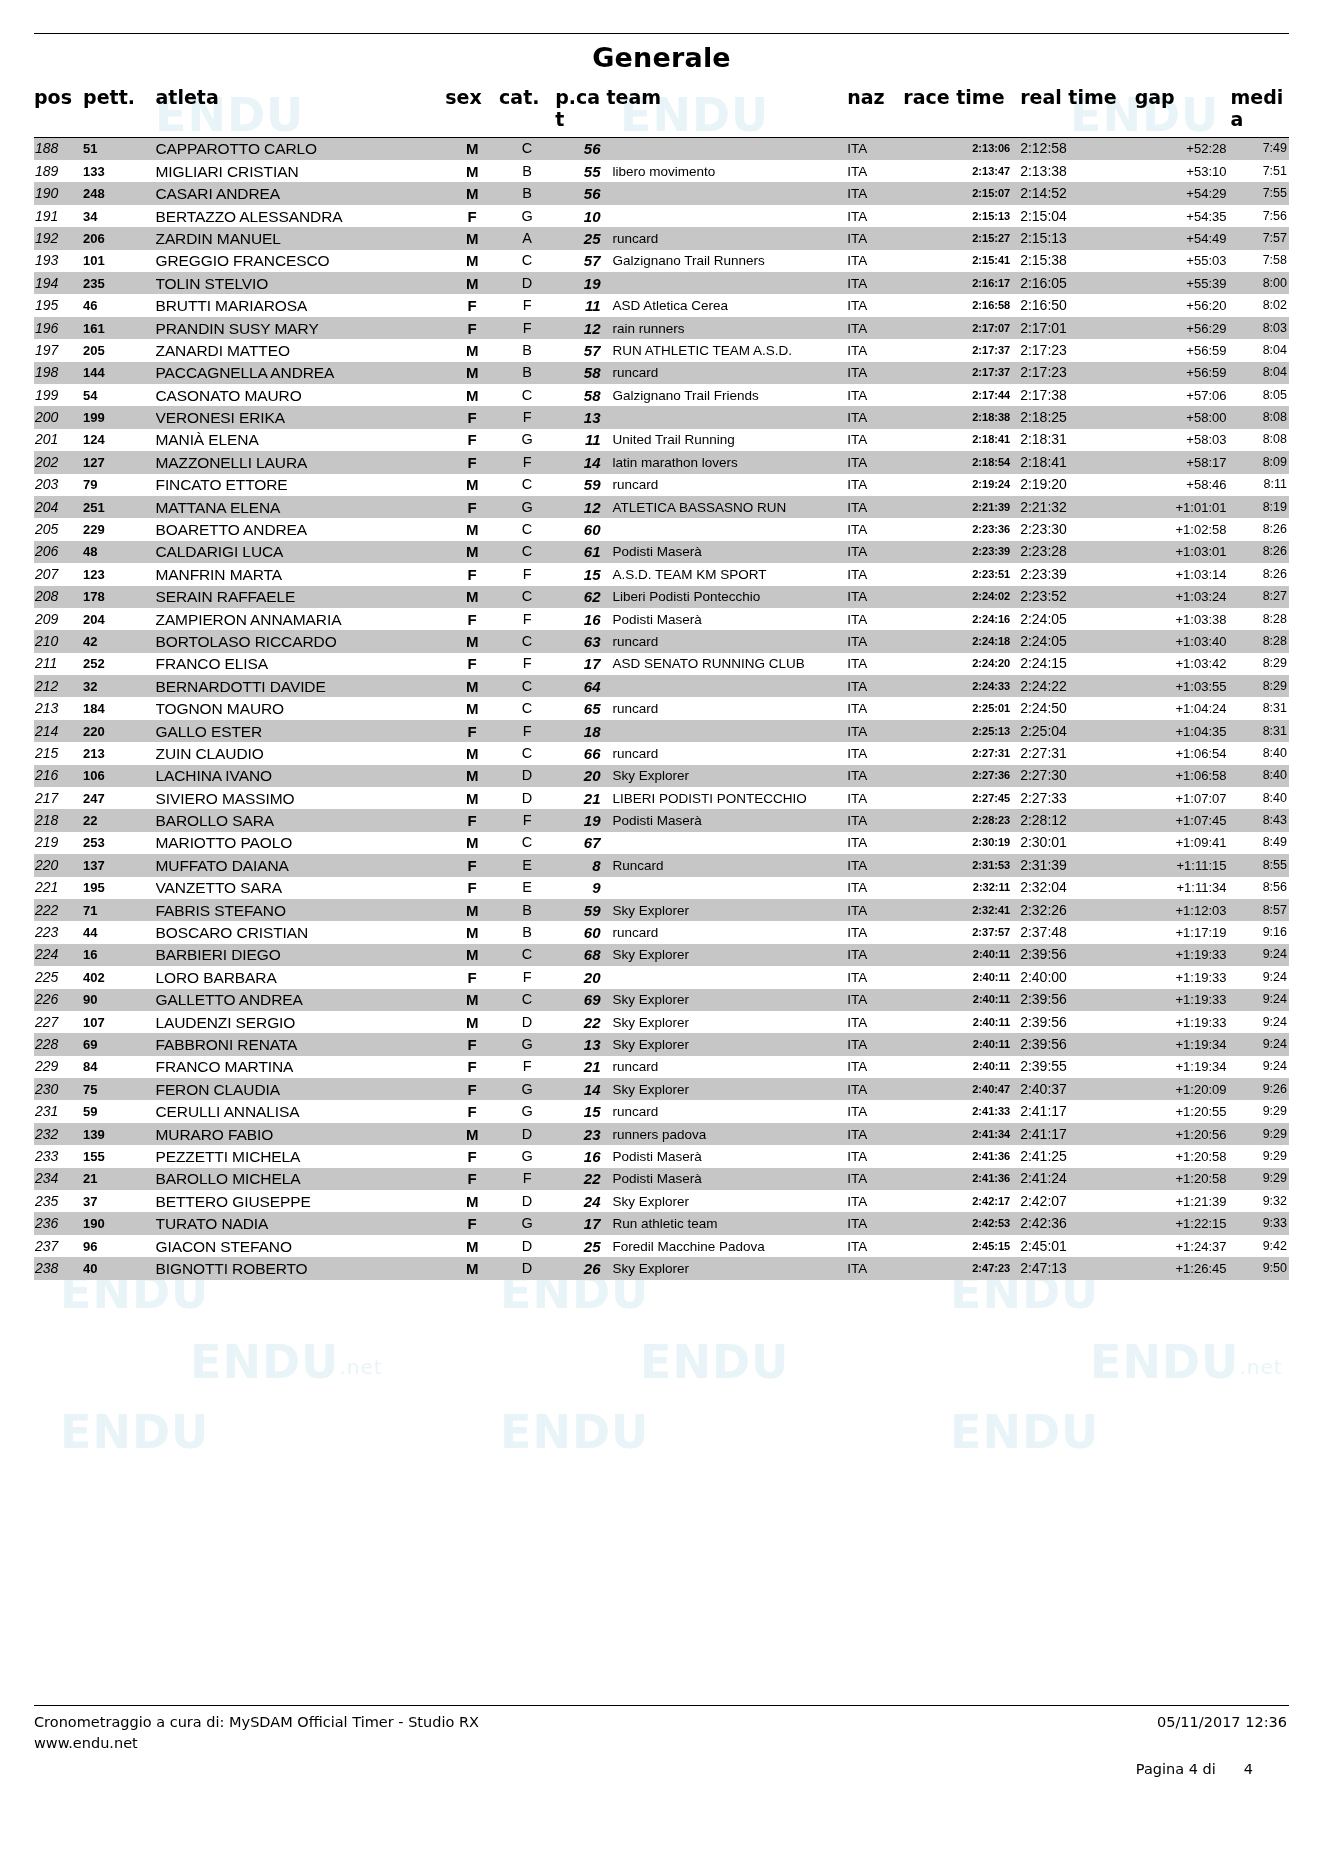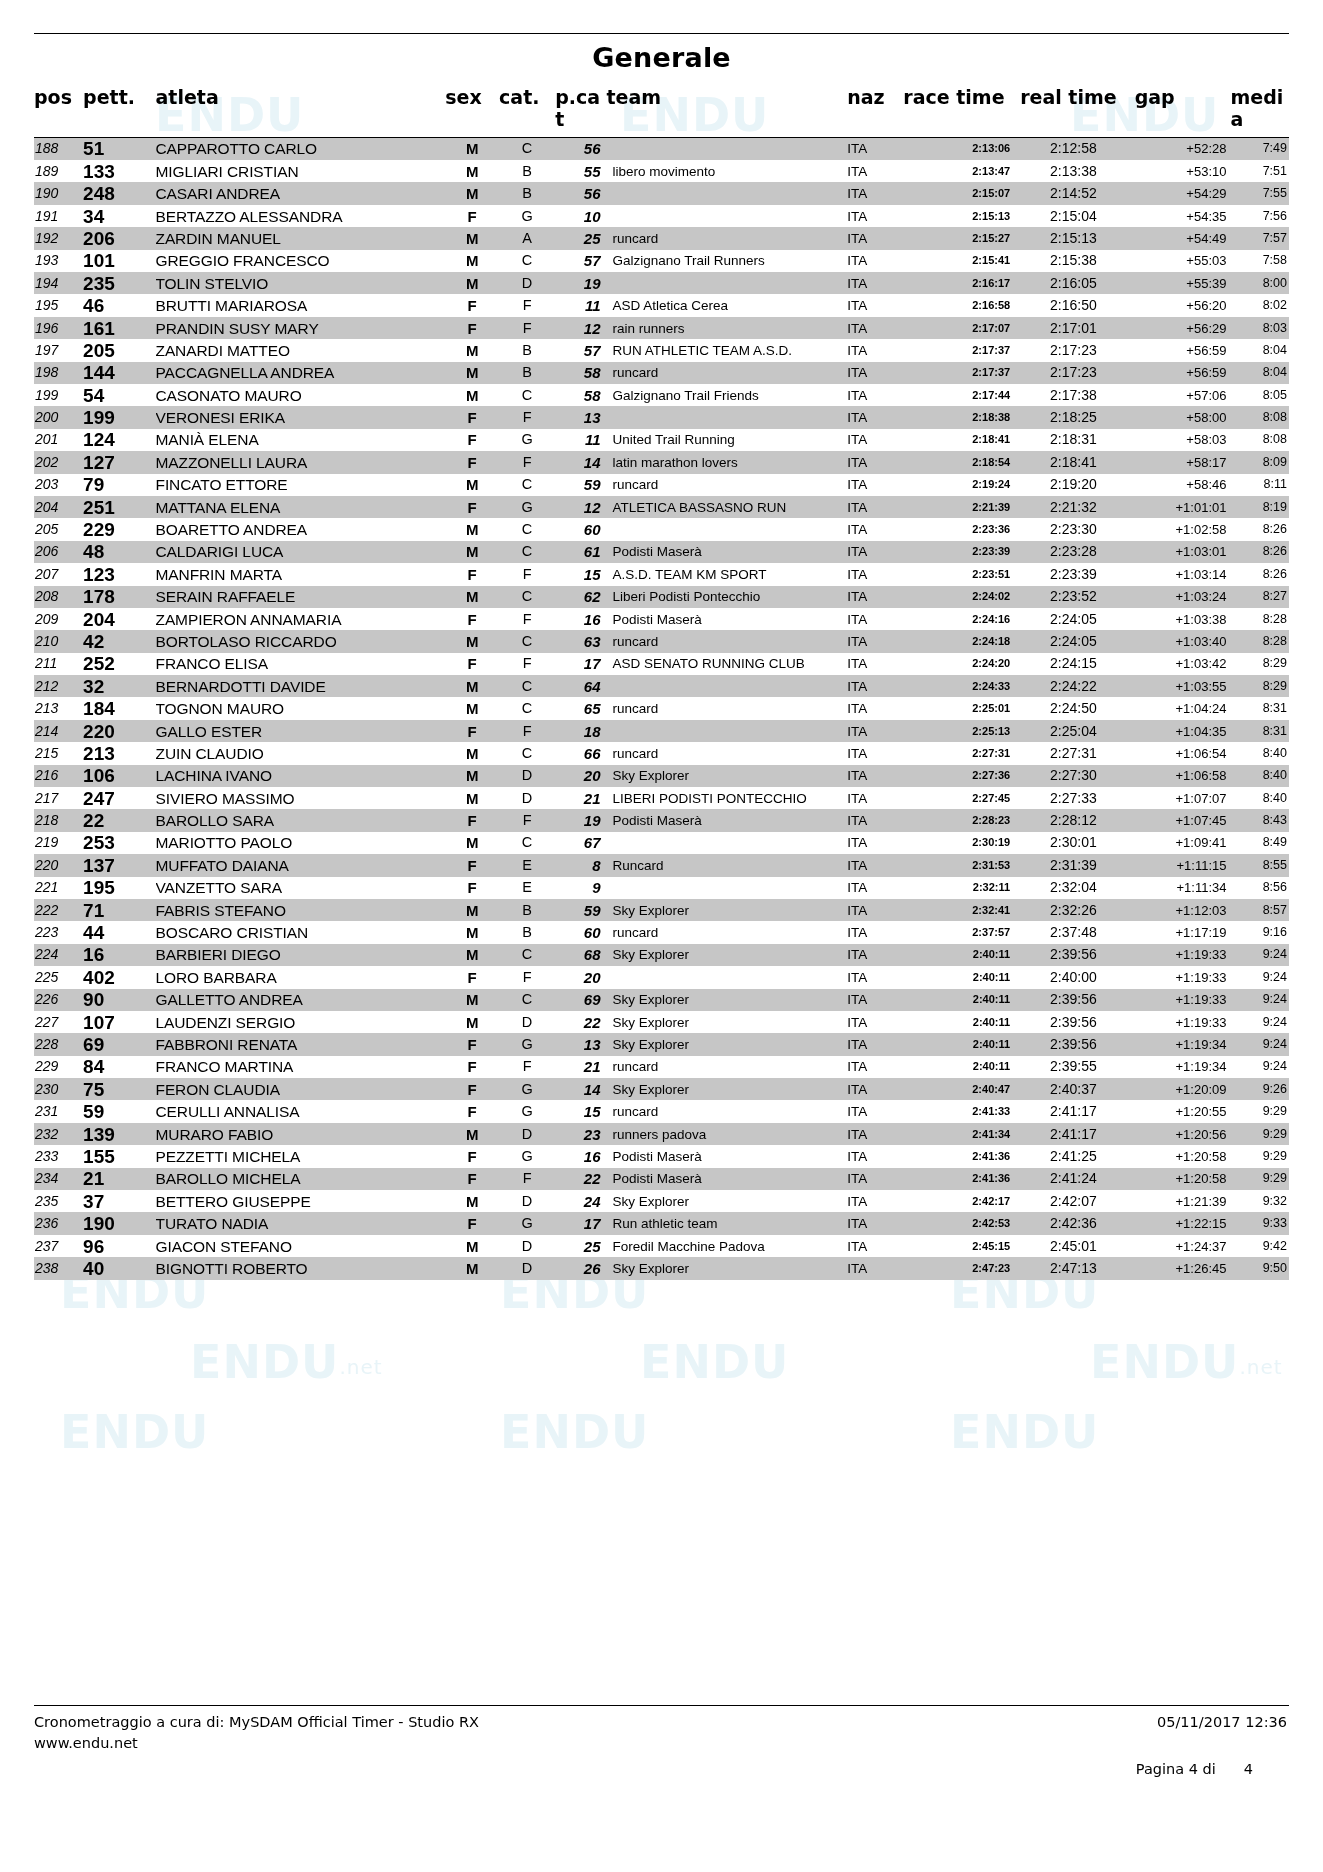--- a/index.html
+++ b/index.html
@@ -117,29 +117,29 @@
   col.c-pcat   { width: 44px; }
   col.c-team   { width: 206px; }
   col.c-naz    { width: 48px; }
   col.c-race   { width: 100px; }
   col.c-real   { width: 98px; }
   col.c-gap    { width: 82px; }
   col.c-media  { width: 50px; }
 
   
   .td-pos   { font-style: italic; font-size: 14px; padding-left: 1px !important; }
-  .td-pett  { font-weight: 700; font-size: 19px; }
+  .td-pett  { font-weight: 700; font-size: 13px; }
   .td-atleta{ font-size: 15.5px; letter-spacing: -0.1px; }
   .td-sex   { font-weight: 700; font-size: 15px; text-align: center; }
   .td-cat   { font-size: 14.5px; text-align: center; }
   .td-pcat  { font-style: italic; font-weight: 700; font-size: 15px; text-align: right; padding-right: 6px !important; }
   .td-team  { font-size: 13.5px; padding-left: 6px !important; }
   .td-naz   { font-size: 13.5px; }
   .td-race  { font-weight: 700; font-size: 11px; text-align: right; padding-right: 10px !important; }
-  .td-real  { font-size: 14px; text-align: center; padding-right: 8px !important; }
+  .td-real  { font-size: 14px; text-align: left; padding-right: 8px !important; }
   .td-gap   { font-size: 13px; text-align: right; padding-right: 4px !important; }
   .td-media { font-size: 12.5px; text-align: right; padding-right: 2px !important; }
 
   th.h-pos   { padding-left: 1px; }
   th.h-sex   { text-align: center; }
   th.h-cat   { text-align: center; }
   th.h-pcat  { text-align: left; margin-top: 12px; }
   th.h-team  { text-align: left; padding-left: 2px; }
   th.h-naz   { text-align: left; }
   th.h-race  { text-align: left; padding-left: 6px; }

